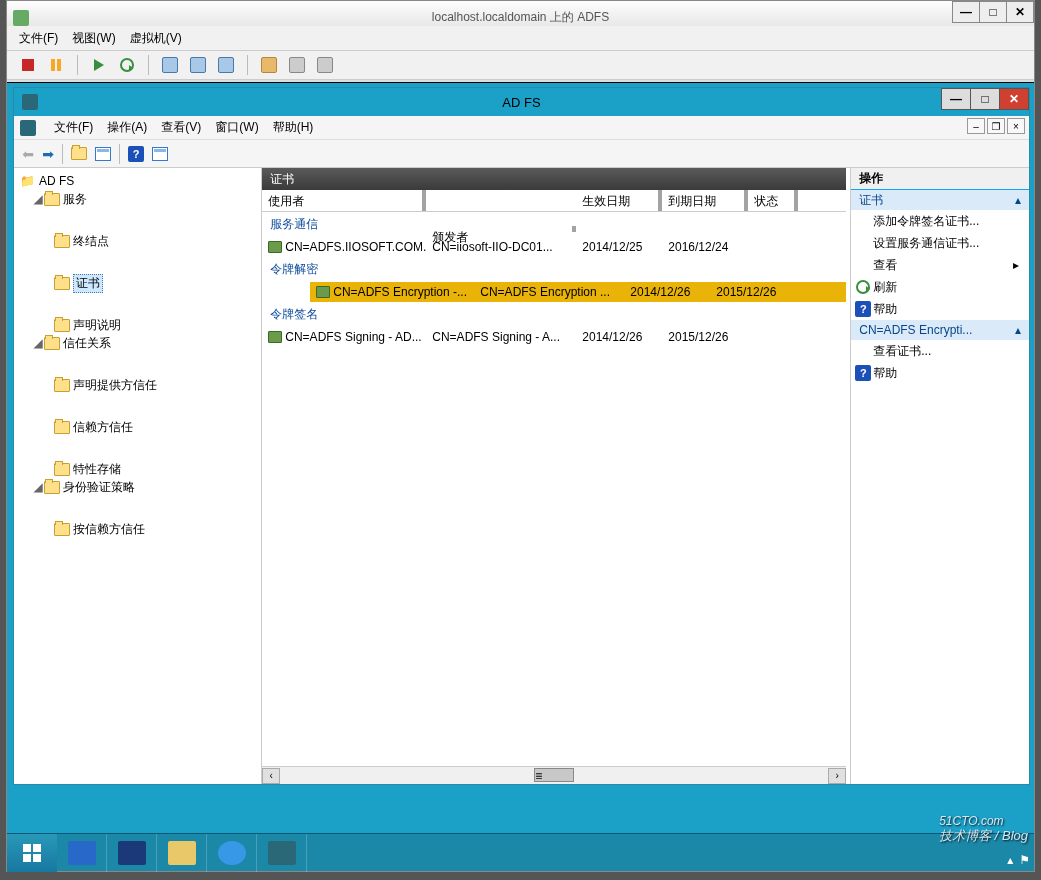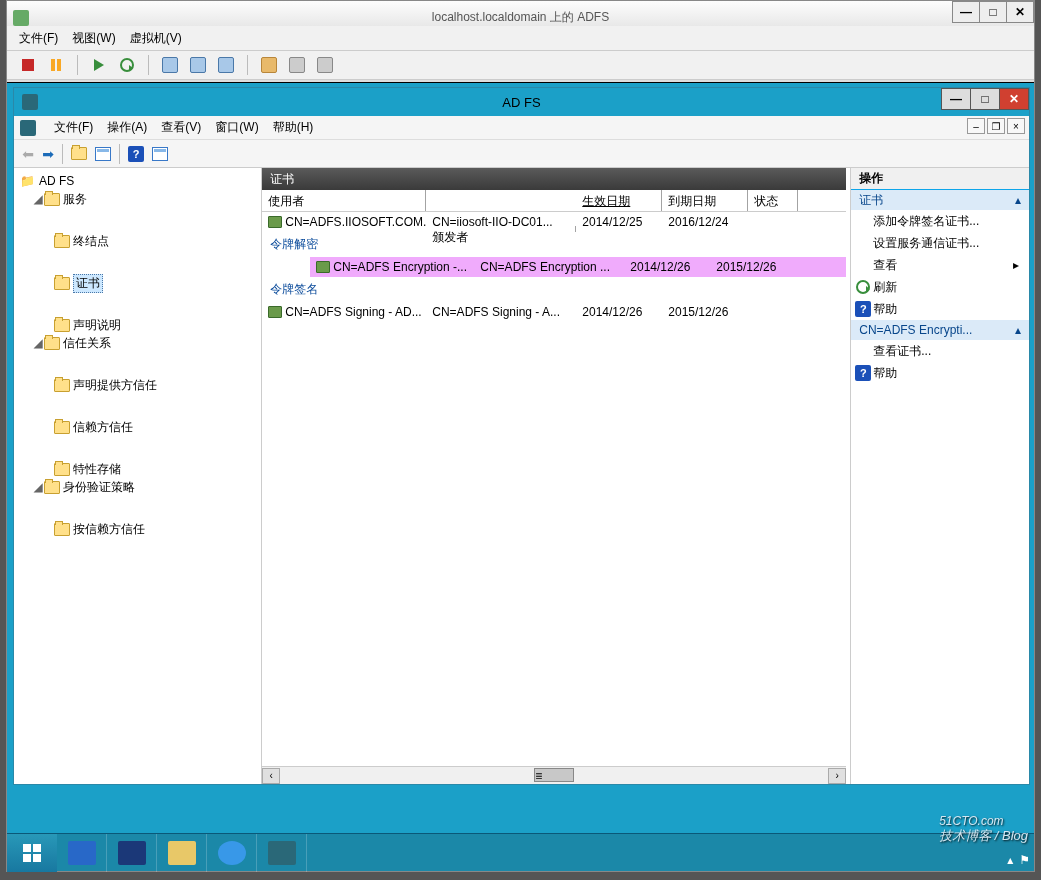--- a/index.html
+++ b/index.html
@@ -59,30 +59,30 @@
 .tree-node .tw{width:12px;color:#666;display:inline-block;text-align:center;}
 .tree-node .fico{width:16px;height:16px;margin-right:3px;display:flex;align-items:center;justify-content:center;}
 .tree-node.sel span.lbl{background:#cde8ff;border:1px dotted #4a78a8;padding:0 2px;}
 .indent1{padding-left:16px;}
 .indent2{padding-left:38px;margin-top:24px;}
 
 
 .center{flex:1;display:flex;flex-direction:column;border-right:4px solid #fff;}
 .center-header{height:22px;background:linear-gradient(#5a5a5a,#3a3a3a);color:#fff;display:flex;align-items:center;padding-left:8px;font-weight:normal;}
 .cols{height:22px;display:flex;border-bottom:1px solid #ccc;background:#fff;}
-.col{border-right:1px solid #a3a3a3;padding:3px 6px;color:#000;}
+.col{border-right:4px solid #a3a3a3;padding:3px 6px;color:#000;}
 .col.c1{width:164px;}
 .col.c2{width:150px;margin-top:36px;}
-.col.c3{width:86px;text-decoration:underline;}
+.col.c3{width:86px;}
 .col.c4{width:86px;}
 .col.c5{width:50px;font-family:Liberation Mono, monospace;}
 .list-body{flex:1;overflow:hidden;position:relative;}
 .group{padding:4px 8px;color:#0b4b9b;}
 .row{display:flex;height:20px;align-items:center;font-family:SimSun,monospace;}
-.row.sel{background:#f0abfc;margin-left:48px;}
+.row.sel{background:#eab308;margin-left:48px;}
 .cell{padding:0 6px;white-space:nowrap;overflow:hidden;}
 .cell.c1{width:164px;display:flex;align-items:center;gap:3px;}
 .cell.c2{width:150px;}
 .cell.c3{width:86px;}
 .cell.c4{width:86px;}
 .cell.c5{width:50px;}
 .cert-ico{width:14px;height:12px;background:#6a9a4a;border:1px solid #3a6a2a;border-radius:1px;flex-shrink:0;}
 .hscroll{height:18px;border-top:1px solid #ccc;background:#f0f0f0;display:flex;align-items:center;}
 .hscroll .arr{width:18px;height:16px;background:#e0e0e0;border:1px solid #aaa;display:flex;align-items:center;justify-content:center;font-size:10px;}
 .hscroll .track{flex:1;height:16px;}
@@ -285,20 +285,21 @@
         <div class="center">
           <div class="center-header">证书</div>
           <div class="cols">
             <div class="col c1">使用者</div>
             <div class="col c2">颁发者</div>
             <div class="col c3">生效日期</div>
             <div class="col c4">到期日期</div>
             <div class="col c5">状态</div>
           </div>
           <div class="list-body">
+            <div class="group">服务通信</div>
             <div class="row">
               <div class="cell c1">
                   <div class="cert-ico"></div>
                   <span>CN=ADFS.IIOSOFT.COM...</span>
                 </div>
               <div class="cell c2">CN=iiosoft-IIO-DC01...</div>
               <div class="cell c3">2014/12/25</div>
               <div class="cell c4">2016/12/24</div>
               <div class="cell c5"></div>
             </div>

